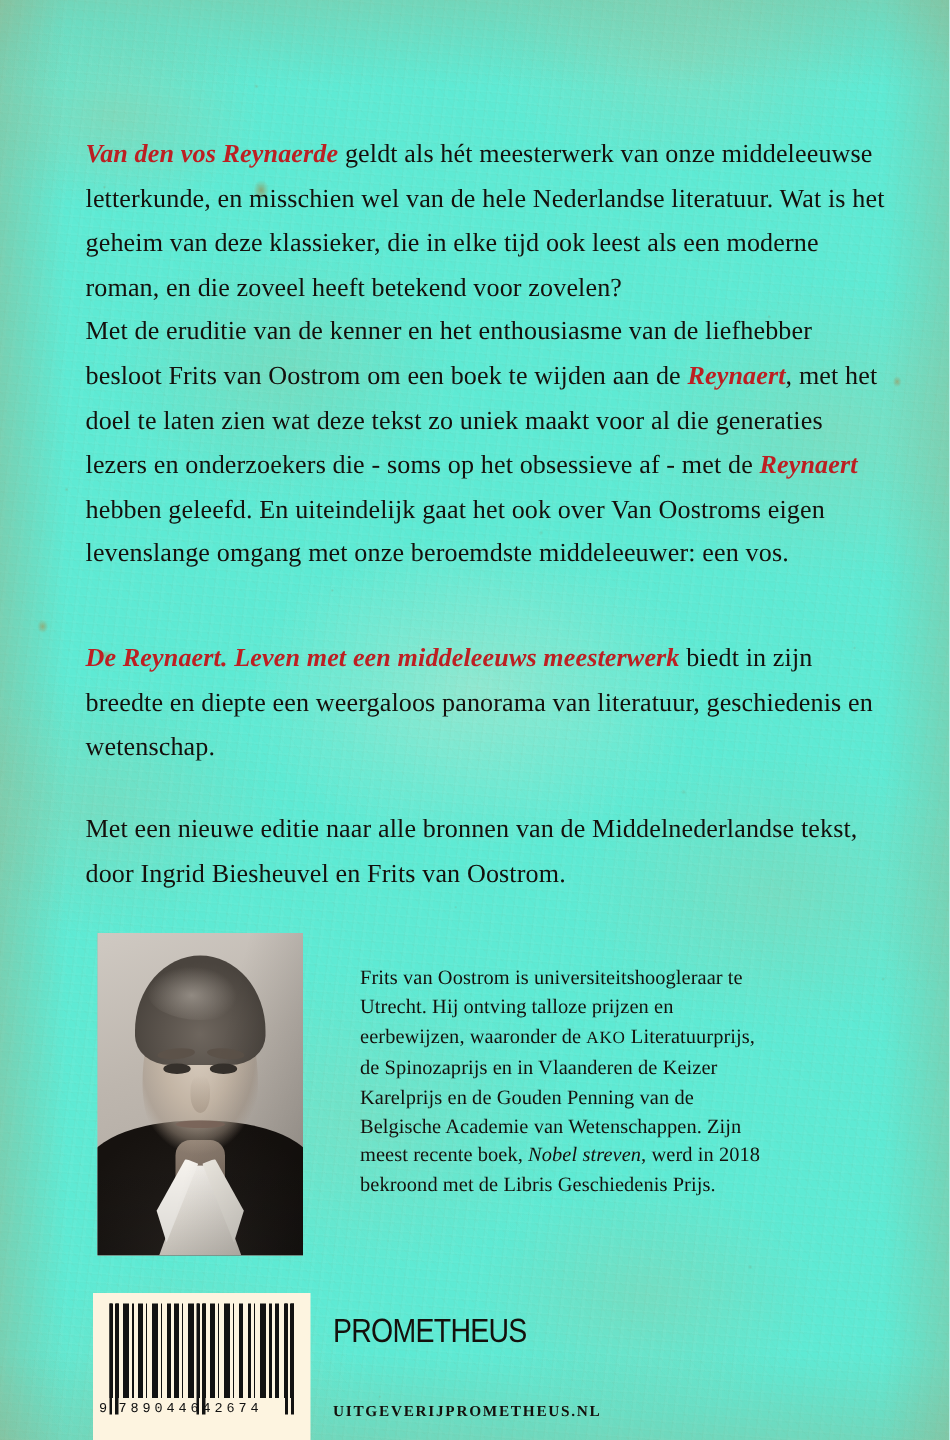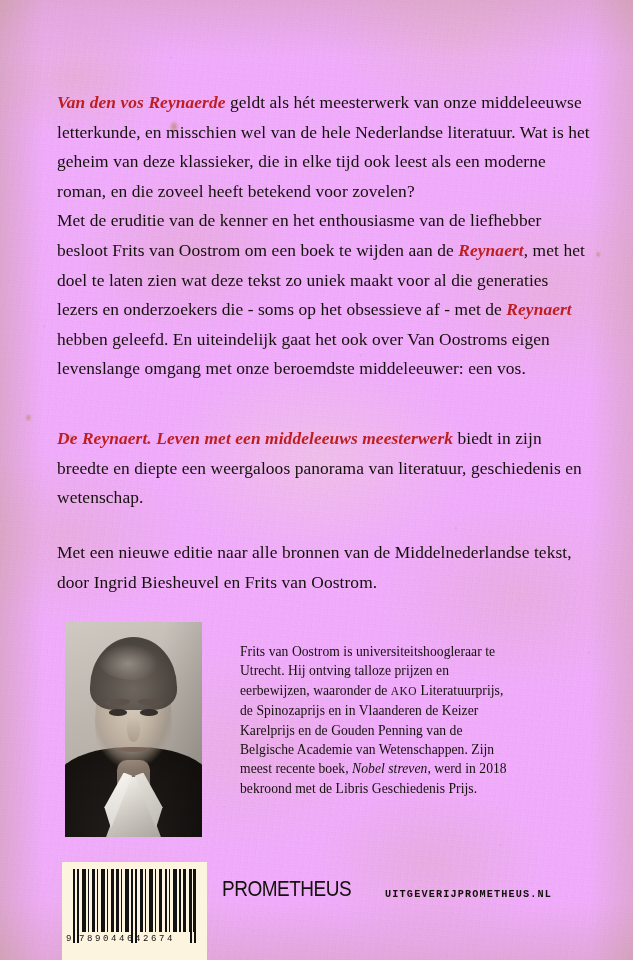--- a/index.html
+++ b/index.html
@@ -9,21 +9,21 @@
   }
   body {
     font-family: "Liberation Serif", serif;
   }
 
   #cover {
     position: relative;
     width: 633px;
     height: 960px;
     overflow: hidden;
-    background-color: #f0abfc;
+    background-color: #5eead4;
     box-sizing: border-box;
   }
 
   
   .tex {
     position: absolute;
     inset: 0;
     pointer-events: none;
   }
   .tex-mottle {
@@ -306,33 +306,34 @@
 
   
   #publisher {
     position: absolute;
     left: 222px;
     top: 880px;
     z-index: 5;
     display: flex;
     align-items: baseline;
     gap: 34px;
+    flex-direction: column;
   }
   #prometheus-logo {
     font-family: "Liberation Sans", sans-serif;
     font-size: 19px;
     letter-spacing: -0.5px;
     color: #14100c;
     font-weight: 400;
     transform: scaleY(1.18);
     transform-origin: left bottom;
     white-space: nowrap;
   }
   #publisher-url {
-    font-family: Liberation Mono, monospace;
+    font-family: Liberation Serif, serif;
     font-size: 10.2px;
     font-weight: bold;
     letter-spacing: 1.15px;
     color: #14100c;
     white-space: nowrap;
   }
 </style>
 </head>
 <body>
 

